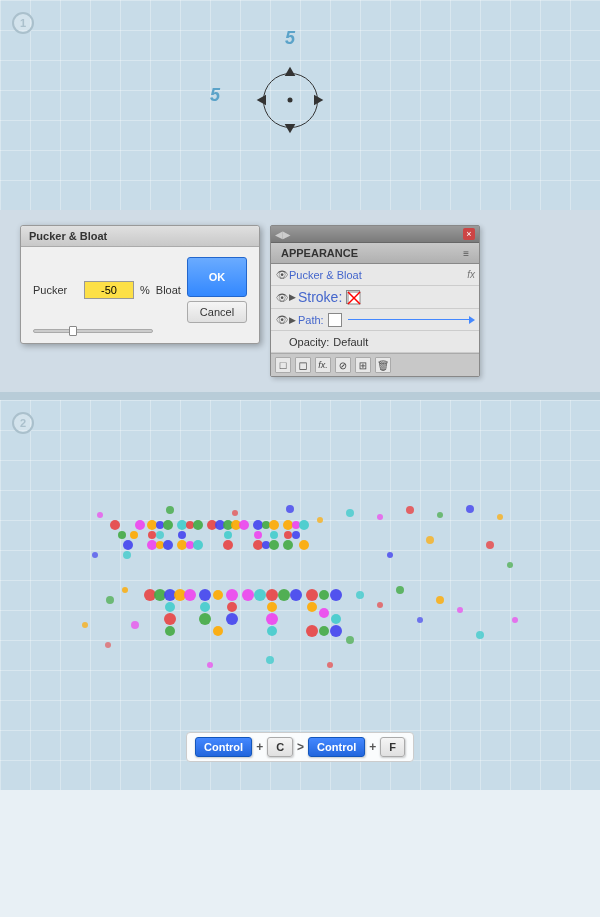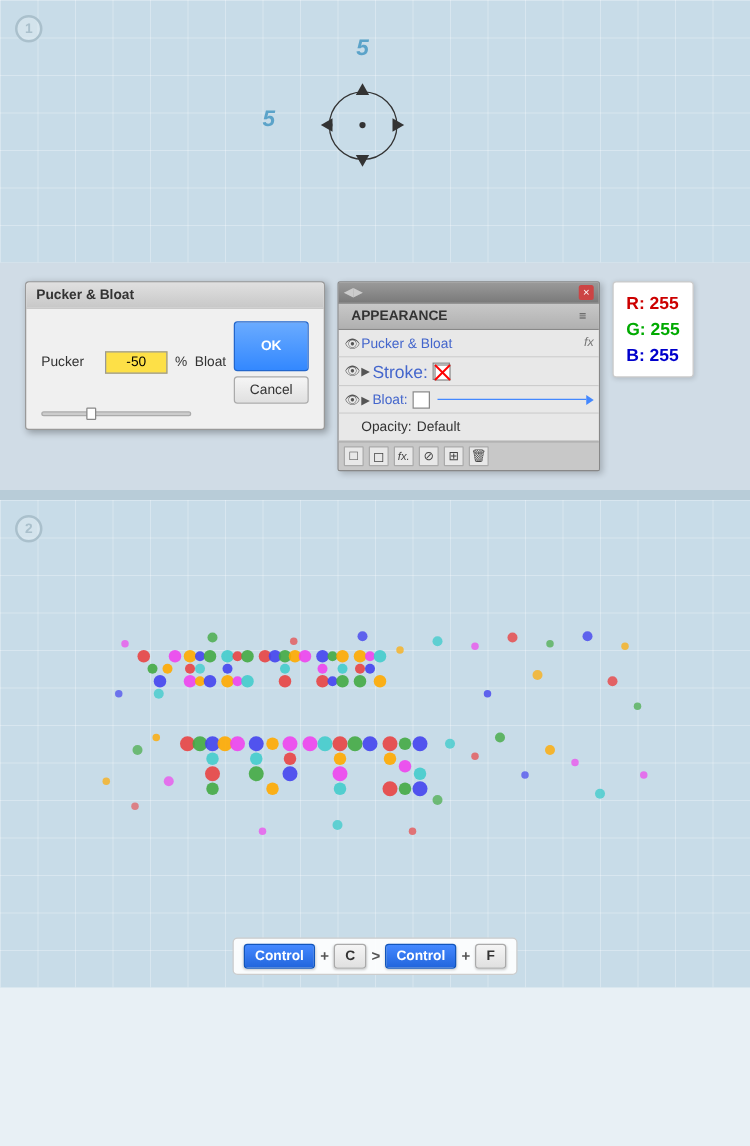--- a/index.html
+++ b/index.html
@@ -299,21 +299,21 @@
       background: rgba(255,255,255,0.2);
     }
     .vector-text-area {
       position: absolute;
       top: 60px; left: 60px; right: 60px; bottom: 80px;
       display: flex; align-items: center; justify-content: center;
     }
 
     
     .bottom-toolbar {
-      position: absolute; bottom: 10px; left: 50%; transform: translateX(-50%);
+      position: absolute; bottom: 28px; left: 50%; transform: translateX(-50%);
       display: flex; align-items: center; gap: 4px;
       background: rgba(255,255,255,0.9);
       border: 1px solid #ccc;
       border-radius: 4px;
       padding: 4px 8px;
     }
     .key-btn {
       background: linear-gradient(to bottom, #f5f5f5, #e0e0e0);
       border: 1px solid #aaa;
       border-radius: 3px;
@@ -426,21 +426,21 @@
               <rect x="1" y="1" width="12" height="12" fill="white" stroke="#888" stroke-width="1"></rect>
               <line x1="1" y1="1" x2="13" y2="13" stroke="red" stroke-width="1.5"></line>
               <line x1="13" y1="1" x2="1" y2="13" stroke="red" stroke-width="1.5"></line>
             </svg>
           </div>
         </div>
 
         <div class="appearance-row">
           <div class="eye-icon">👁</div>
           <span style="font-size:9px;color:#555;margin-right:2px;">▶</span>
-          <span class="fill-label">Bloat:</span>
+          <span class="fill-label">Path:</span>
           <div class="fill-swatch"></div>
           <div class="fill-line"></div>
           <div class="fill-arrow"></div>
         </div>
 
         <div class="appearance-row">
           <div class="eye-icon"></div>
           <span class="opacity-label">Opacity:</span>
           <span class="opacity-value">Default</span>
         </div>
@@ -449,25 +449,20 @@
           <div class="toolbar-icon light" style="font-size:11px;">□</div>
           <div class="toolbar-icon light" style="font-size:11px;">◻</div>
           <div class="toolbar-icon light" style="font-size:9px;font-style:italic;background:#e8e8e8;color:#444;">fx.</div>
           <div class="toolbar-icon light" style="font-size:10px;">⊘</div>
           <div class="toolbar-icon light" style="font-size:10px;">⊞</div>
           <div class="toolbar-icon light" style="font-size:10px;">🗑</div>
         </div>
       </div>
     </div>
 
-    <div class="rgb-info">
-      <div class="rgb-r">R: 255</div>
-      <div class="rgb-g">G: 255</div>
-      <div class="rgb-b">B: 255</div>
-    </div>
 
   </div>
 </div>
 
 <div class="section-divider"></div>
 
 <div class="canvas-area-2">
   <div class="grid-overlay"></div>
   <div class="step-label-2">2</div>
 

